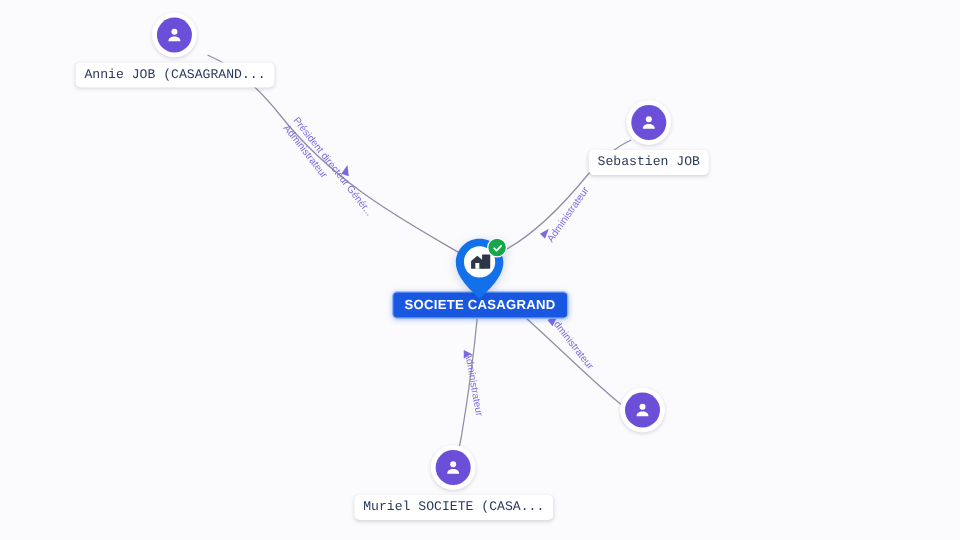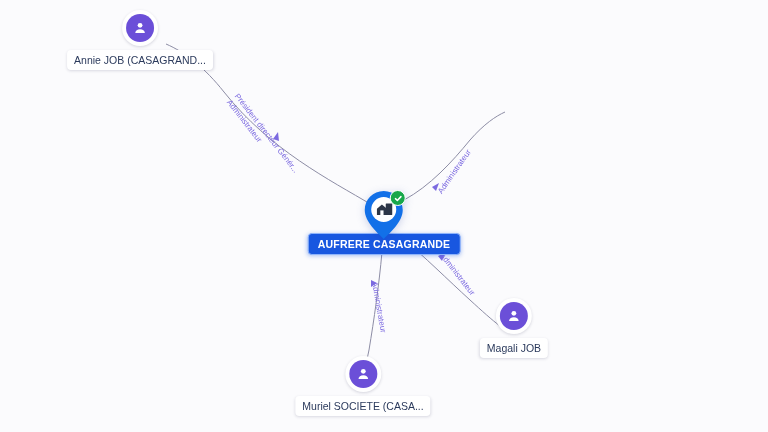--- a/index.html
+++ b/index.html
@@ -23,20 +23,21 @@
     width: 768px; height: 432px;
   }
 
   
   .node {
     position: absolute;
     transform: translate(-50%, -50%);
     display: flex;
     flex-direction: column;
     align-items: center;
+    font-family: Liberation Mono, monospace;
   }
   .avatar-ring {
     width: 36px;
     height: 36px;
     border-radius: 50%;
     background: #ffffff;
     box-shadow: 0 1px 3px rgba(40,40,80,0.18);
     display: flex;
     align-items: center;
     justify-content: center;
@@ -169,31 +170,41 @@
       <div class="avatar">
         <svg width="16" height="16" viewBox="0 0 24 24" fill="#ffffff">
           <circle cx="12" cy="8" r="3.6"></circle>
           <path d="M4.8 19.5c0-3.6 3.2-5.6 7.2-5.6s7.2 2 7.2 5.6z"></path>
         </svg>
       </div>
     </div>
     <div class="node-label">Annie JOB (CASAGRAND...</div>
   </div>
 
+  <div class="node" style="left:519px; top:110px;">
+    <div class="avatar-ring">
+      <div class="avatar">
+        <svg width="16" height="16" viewBox="0 0 24 24" fill="#ffffff">
+          <circle cx="12" cy="8" r="3.6"></circle>
+          <path d="M4.8 19.5c0-3.6 3.2-5.6 7.2-5.6s7.2 2 7.2 5.6z"></path>
+        </svg>
+      </div>
+    </div>
+    <div class="node-label">Sebastien JOB</div>
+  </div>
 
   <div class="node" style="left:514px; top:328px;">
     <div class="avatar-ring">
       <div class="avatar">
         <svg width="16" height="16" viewBox="0 0 24 24" fill="#ffffff">
           <circle cx="12" cy="8" r="3.6"></circle>
           <path d="M4.8 19.5c0-3.6 3.2-5.6 7.2-5.6s7.2 2 7.2 5.6z"></path>
         </svg>
       </div>
     </div>
-    <div class="node-label">Magali JOB</div>
   </div>
 
   <div class="node" style="left:363px; top:386px;">
     <div class="avatar-ring">
       <div class="avatar">
         <svg width="16" height="16" viewBox="0 0 24 24" fill="#ffffff">
           <circle cx="12" cy="8" r="3.6"></circle>
           <path d="M4.8 19.5c0-3.6 3.2-5.6 7.2-5.6s7.2 2 7.2 5.6z"></path>
         </svg>
       </div>
@@ -211,16 +222,16 @@
           <path d="M16.2 19.8 L21.2 15.6 L26.2 19.8 L26.2 26 L16.2 26 Z"></path>
           <rect x="19.6" y="21.4" width="3.2" height="4.6" fill="#ffffff"></rect>
         </g>
       </svg>
       <div class="check-badge">
         <svg width="9" height="9" viewBox="0 0 12 12">
           <path d="M2.3 6.2 L4.8 8.6 L9.6 3.5" fill="none" stroke="#ffffff" stroke-width="2" stroke-linecap="round" stroke-linejoin="round"></path>
         </svg>
       </div>
     </div>
-    <div class="company-label">AUFRERE CASAGRANDE</div>
+    <div class="company-label">SOCIETE CASAGRAND</div>
   </div>
 
 </div>
 
 </body></html>

